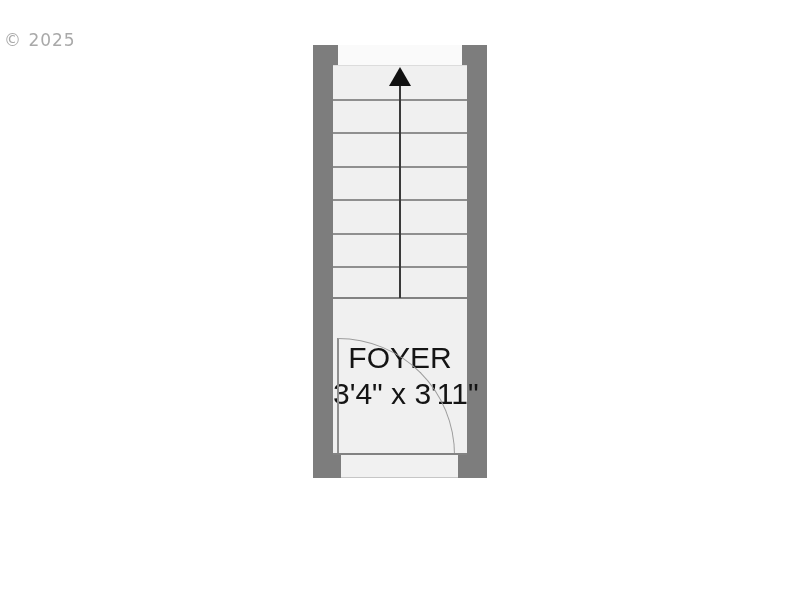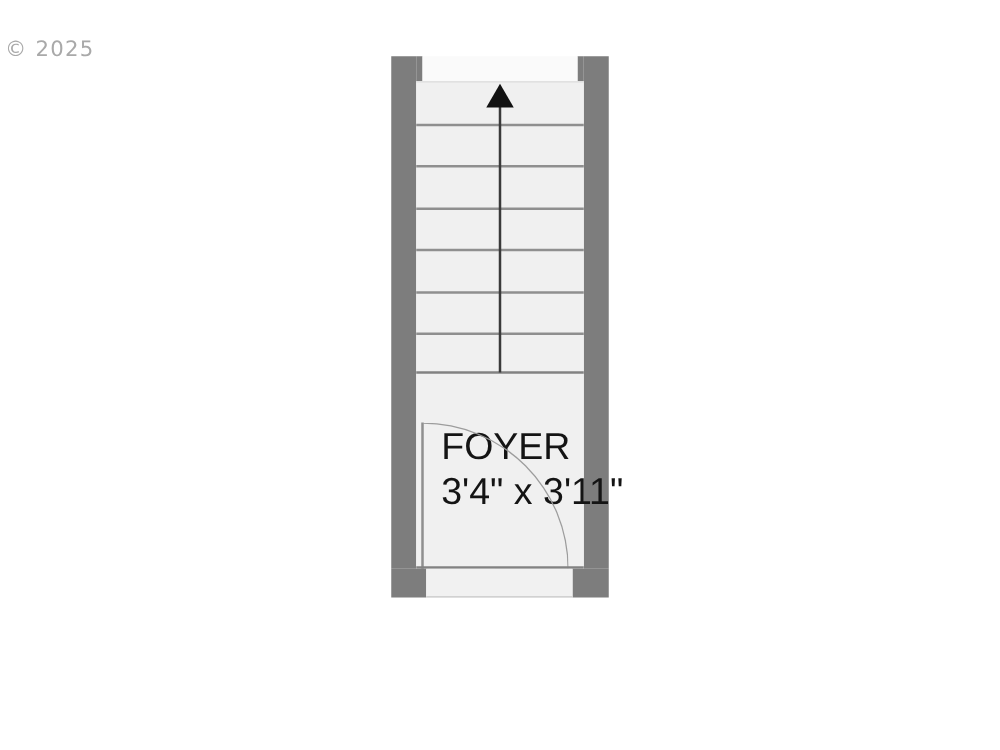--- a/index.html
+++ b/index.html
@@ -37,22 +37,22 @@
     position:absolute; left:66px; top:13px; width:2px; height:219px;
     background:var(--stair-line);
   }
   .up-arrow {
     position:absolute; left:56px; top:1px; width:0; height:0;
     border-left:11px solid transparent; border-right:11px solid transparent;
     border-bottom:19px solid var(--arrow);
   }
   .room-label-block {
     position:absolute; left:0; top:274px; width:100%;
-    text-align:left; color:var(--room-text);
-    font-size:30px; line-height:36px; white-space:nowrap;margin-left:20px;
+    text-align:center; color:var(--room-text);
+    font-size:30px; line-height:36px; white-space:nowrap;
   }
   
   .door-leaf {
     position:absolute; left:4px; top:272px; width:2px; height:117px;
     background:#8f8f8f;
   }
   .door-arc {
     position:absolute; left:5px; top:272px; width:117px; height:117px;
     border-top:1.5px solid var(--arc); border-right:1.5px solid var(--arc);
     border-top-right-radius:100%; box-sizing:border-box;

